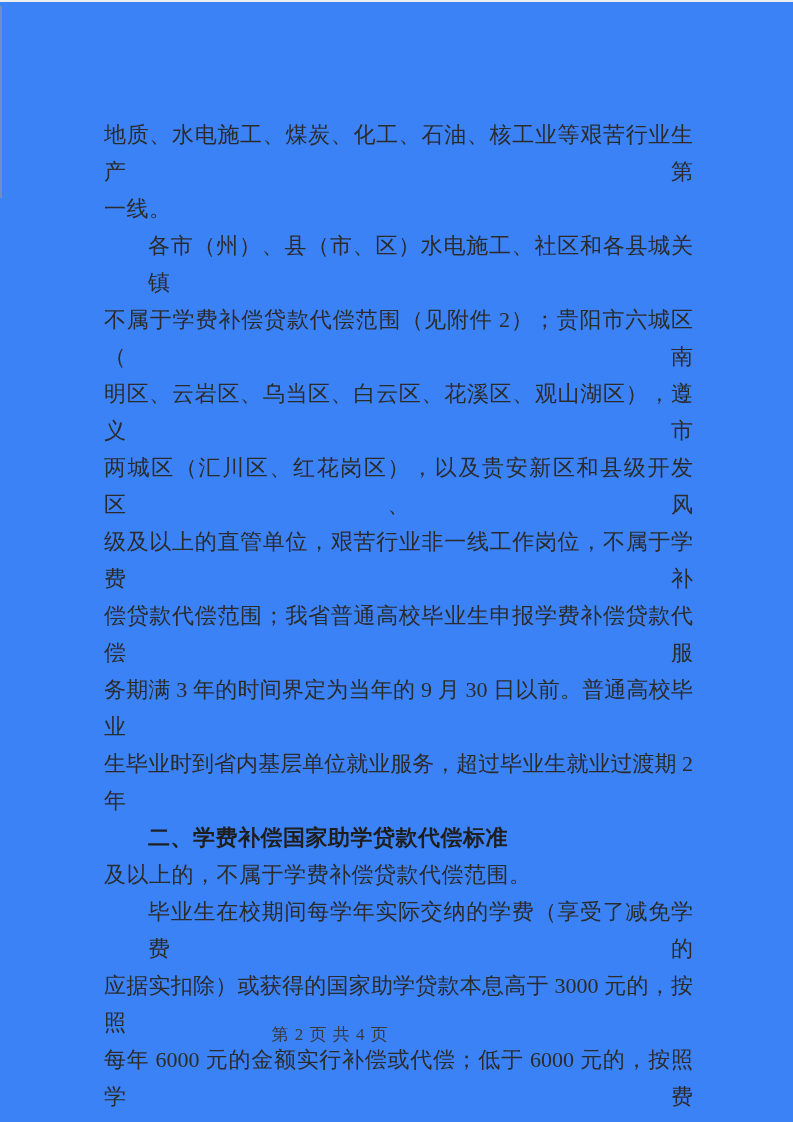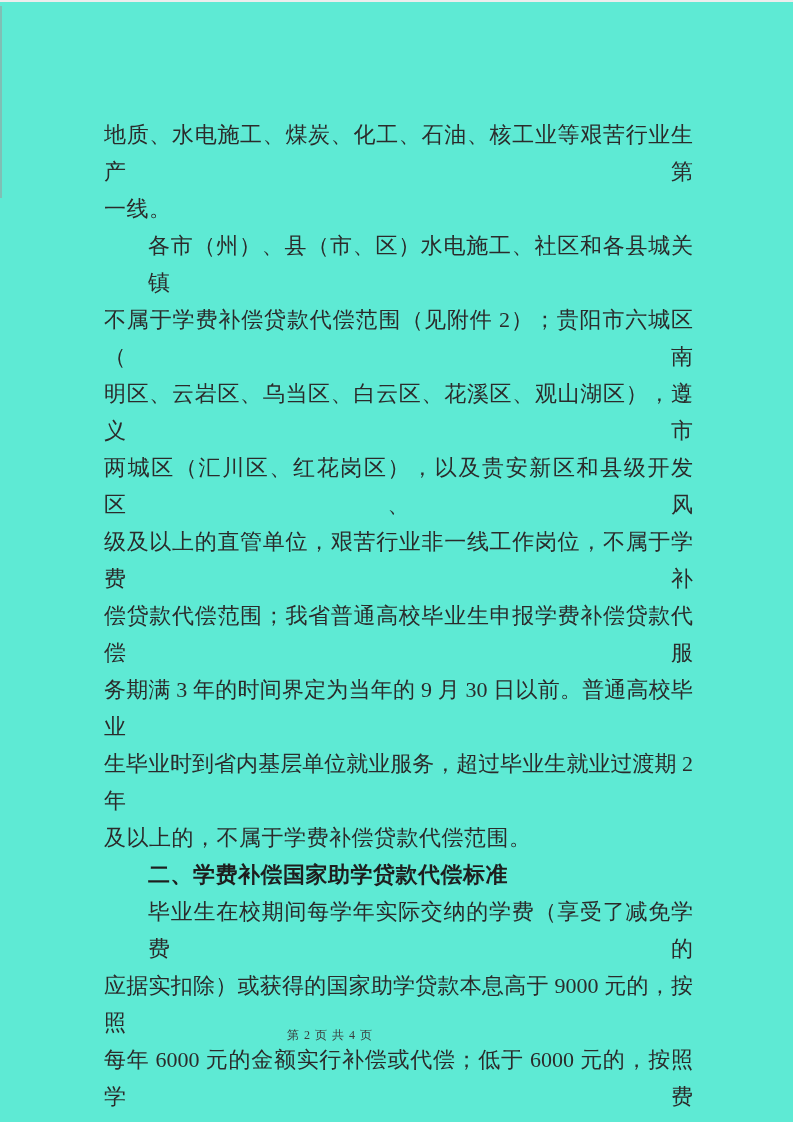--- a/index.html
+++ b/index.html
@@ -4,21 +4,21 @@
 <style>
   html, body {
     margin: 0;
     padding: 0;
     background: #ffffff;
   }
   .page {
     position: relative;
     width: 793px;
     height: 1122px;
-    background: #5eead4;
+    background: #3b82f6;
     overflow: hidden;
     font-family: "Liberation Serif", "DejaVu Serif", serif;
   }
   
   .edge-top {
     position: absolute;
     top: 0; left: 0;
     width: 793px; height: 2px;
     background: #ededed;
   }
@@ -56,21 +56,21 @@
     font-family: "Liberation Sans", "DejaVu Sans", sans-serif;
     font-weight: 700;
     color: #1e1e1e;
   }
   .footer {
     position: absolute;
     top: 1022px;
     left: 0;
     width: 660px;
     text-align: center;
-    font-size: 12px;
+    font-size: 17px;
     line-height: 26px;
     color: #3a3a3a;
     letter-spacing: 1px;
   }
 </style>
 </head>
 <body>
 
 <div class="page">
   <div class="edge-top"></div>
@@ -80,22 +80,22 @@
     <div class="ln fill">地质、水电施工、煤炭、化工、石油、核工业等艰苦行业生产第</div>
     <div class="ln">一线。</div>
     <div class="ln ind fill">各市（州）、县（市、区）水电施工、社区和各县城关镇</div>
     <div class="ln fill">不属于学费补偿贷款代偿范围（见附件 2）；贵阳市六城区（南</div>
     <div class="ln fill">明区、云岩区、乌当区、白云区、花溪区、观山湖区），遵义市</div>
     <div class="ln fill">两城区（汇川区、红花岗区），以及贵安新区和县级开发区、风</div>
     <div class="ln fill">级及以上的直管单位，艰苦行业非一线工作岗位，不属于学费补</div>
     <div class="ln fill">偿贷款代偿范围；我省普通高校毕业生申报学费补偿贷款代偿服</div>
     <div class="ln fill">务期满 3 年的时间界定为当年的 9 月 30 日以前。普通高校毕业</div>
     <div class="ln fill">生毕业时到省内基层单位就业服务，超过毕业生就业过渡期 2 年</div>
+    <div class="ln ind hd">二、学费补偿国家助学贷款代偿标准</div>
     <div class="ln">及以上的，不属于学费补偿贷款代偿范围。</div>
-    <div class="ln ind hd">二、学费补偿国家助学贷款代偿标准</div>
     <div class="ln ind fill">毕业生在校期间每学年实际交纳的学费（享受了减免学费的</div>
-    <div class="ln fill">应据实扣除）或获得的国家助学贷款本息高于 9000 元的，按照</div>
+    <div class="ln fill">应据实扣除）或获得的国家助学贷款本息高于 3000 元的，按照</div>
     <div class="ln fill">每年 6000 元的金额实行补偿或代偿；低于 6000 元的，按照学费</div>
 
   </div>
 
   <div class="footer">第 2 页 共 4 页</div>
 </div>
 
 </body></html>

